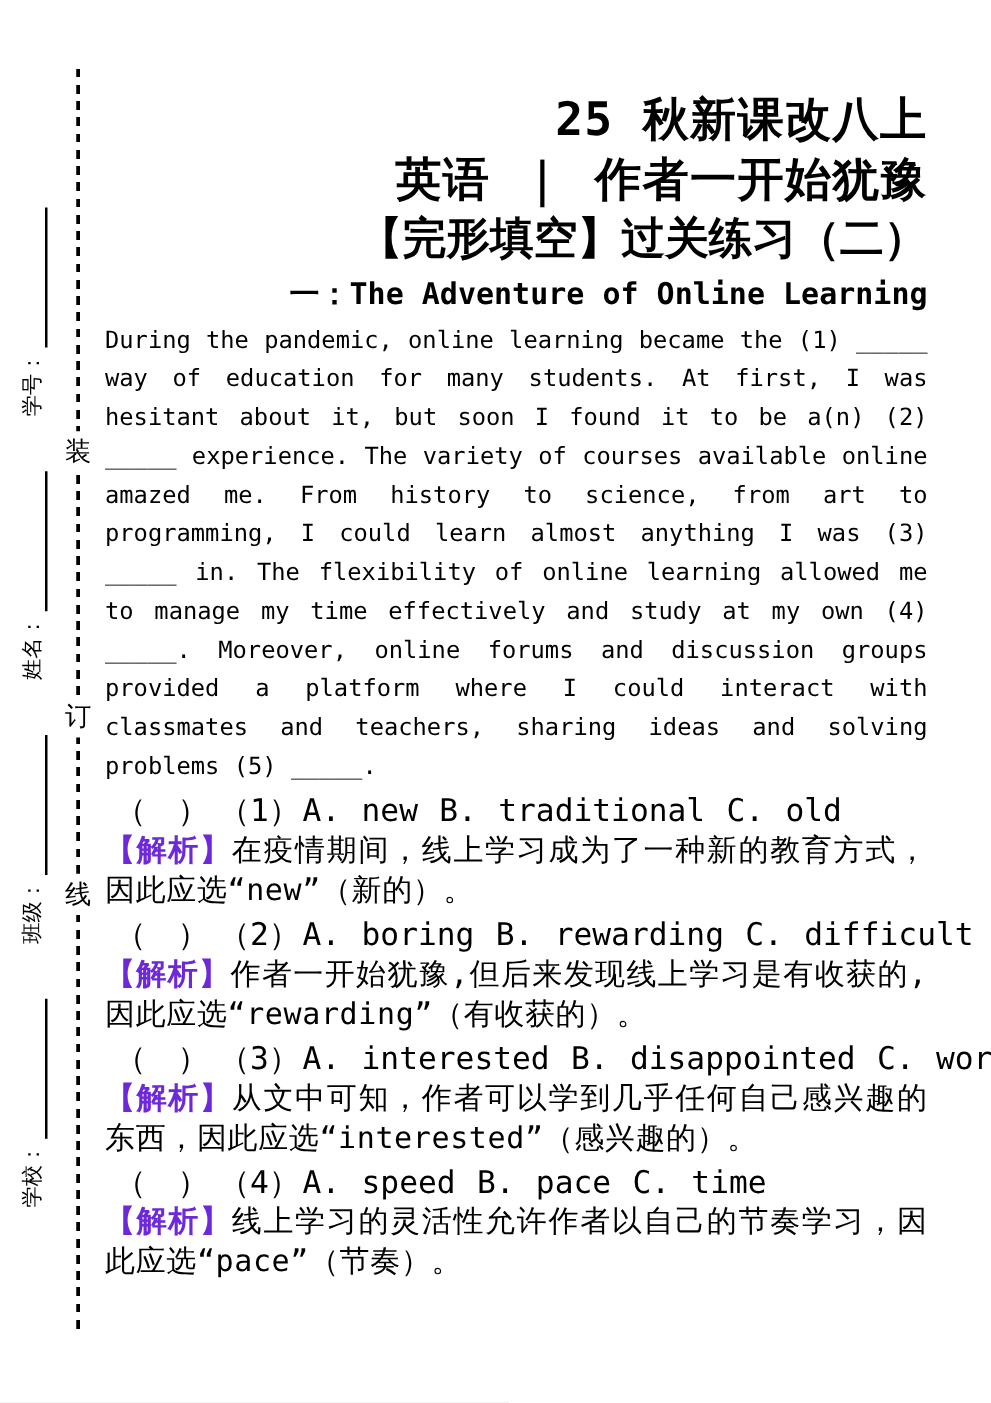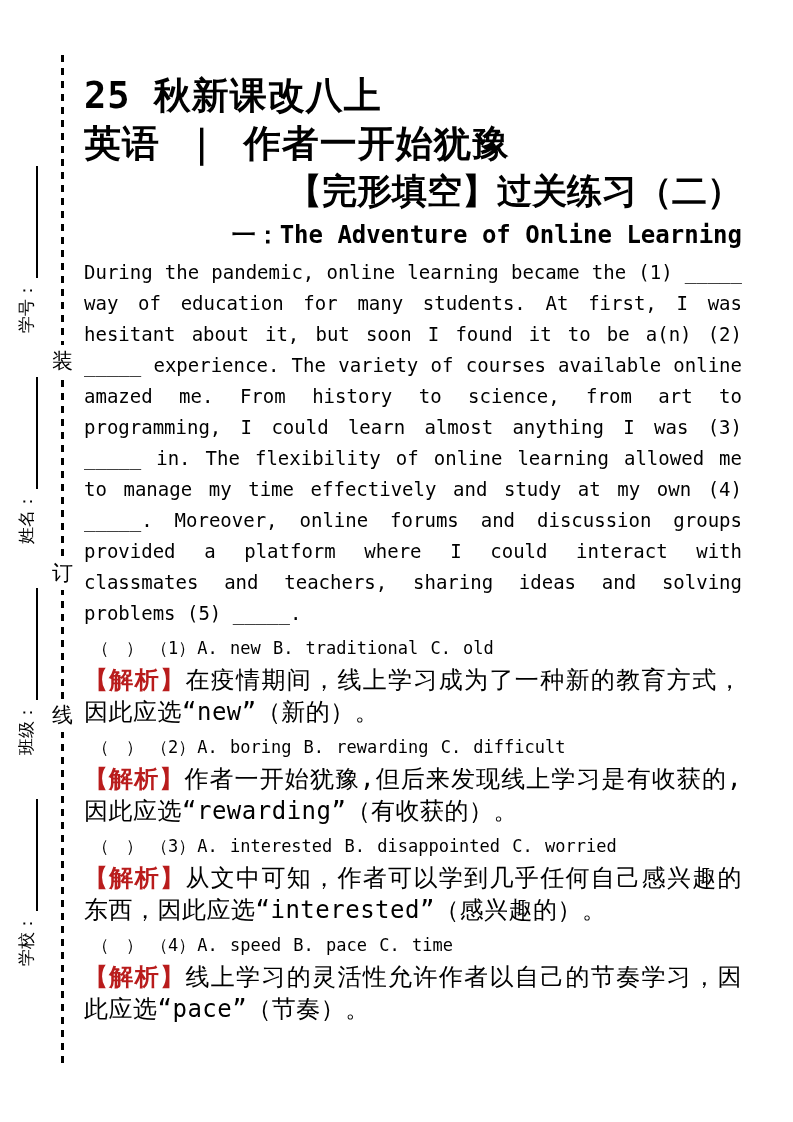--- a/index.html
+++ b/index.html
@@ -28,39 +28,39 @@
   .info-strip{
     position:absolute;left:-374px;top:553px;width:800px;height:26px;
     transform:rotate(-90deg);
     display:flex;flex-direction:row;align-items:center;justify-content:space-between;
   }
   .info-field{display:flex;align-items:flex-end;gap:4px;}
   .info-label{font-size:17px;line-height:24px;white-space:nowrap;}
   .info-blank{display:inline-block;width:112px;height:20px;border-bottom:2px solid #000;}
   
   .content{position:absolute;left:84px;top:72px;width:658px;}
-  .t1,.t2{font-size:37px;font-weight:bold;line-height:48px;text-align:left;letter-spacing:1px;}
+  .t1,.t2{font-size:37px;font-weight:bold;line-height:48px;text-align:right;letter-spacing:1px;}
   .t3{font-size:35px;font-weight:bold;line-height:46px;text-align:right;}
   .subtitle{font-size:24px;font-weight:bold;line-height:38px;text-align:right;margin-top:2px;}
   .passage{
     font-size:19px;line-height:31px;margin-top:3px;
     text-align:justify;text-align-last:left;
   }
   .q-line{
-    font-size:17px;line-height:31px;margin-top:4px;padding-left:8px;
+    font-size:25px;line-height:31px;margin-top:4px;padding-left:8px;
     white-space:nowrap;word-spacing:2px;
   }
   .q-line span{display:inline-block;}
   .q-num{margin-left:8px;}
   .q-opts{margin-left:2px;}
   .analysis{
     font-size:24px;line-height:32px;letter-spacing:0.5px;
     text-align:justify;text-align-last:left;margin:0;
   }
-  .analysis-label{color:#b91c1c;font-weight:bold;}
+  .analysis-label{color:#6d28d9;font-weight:bold;}
 </style>
 </head>
 <body>
 
 <div class="page">
 
   <div class="dash-line"></div>
   <div class="bind-char c1">装</div>
   <div class="bind-char c2">订</div>
   <div class="bind-char c3">线</div>

